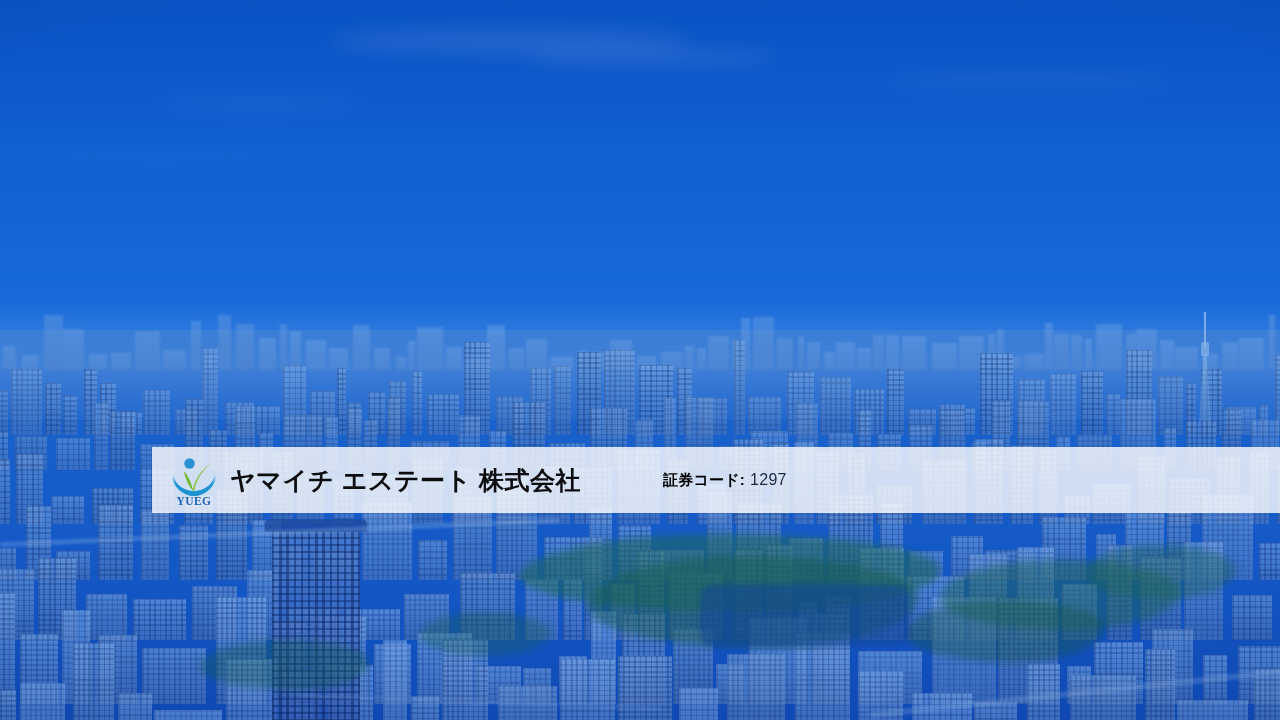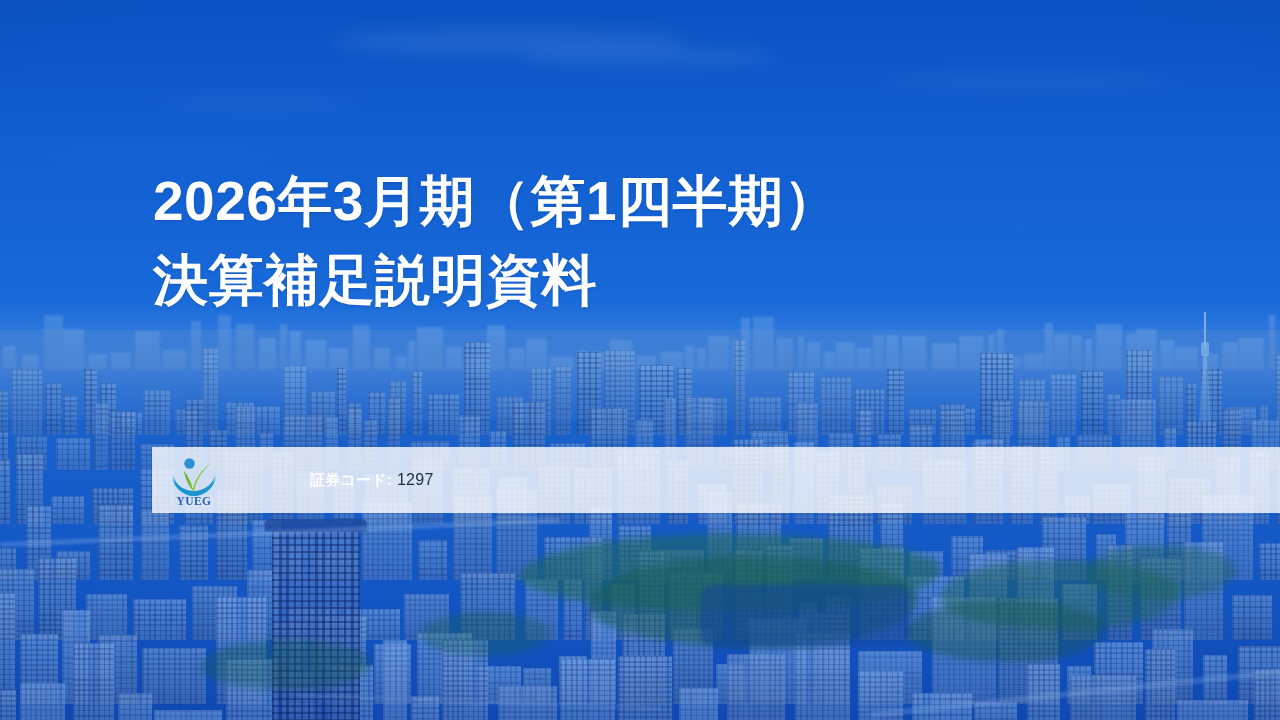--- a/index.html
+++ b/index.html
@@ -154,21 +154,21 @@
   .code-wrap {
     margin-left: 82px;
     white-space: nowrap;
     display: flex;
     align-items: baseline;
     line-height: 1;
   }
   .code-label {
     font-size: 15px;
     font-weight: 700;
-    color: #ffffff;
+    color: #000000;
     letter-spacing: 0.2px;
   }
   .code-value {
     font-size: 16px;
     font-weight: 400;
     color: #1b2b46;
     margin-left: 5px;
     letter-spacing: 0.3px;
   }
 </style>
@@ -1016,44 +1016,41 @@
     <div class="park" style="left:700px; top:585px; width:210px; height:62px; background:rgba(22,78,162,0.50); border-radius:14px; filter:blur(2px);"></div>
 
     <div class="road" style="left:0px; top:530px; width:560px; height:5px; transform:rotate(-2.5deg);"></div>
     <div class="road" style="left:870px; top:690px; width:420px; height:6px; transform:rotate(-6deg);"></div>
     <div class="road" style="left:300px; top:700px; width:360px; height:4px; transform:rotate(2deg); opacity:.6;"></div>
 
     <div class="duotone"></div>
     <div class="vignette"></div>
   </div>
 
-  <div class="title-block">
-    <div class="title-line">2026年3月期（第1四半期）</div>
-    <div class="title-line">決算補足説明資料</div>
-  </div>
 
   <div class="band">
 
     <div class="logo-wrap">
       <svg class="logo-svg" width="56" height="56" viewBox="0 0 56 56" aria-hidden="true">
 
         <path d="M6 22 A22 22 0 0 0 50 22 A22 17 0 0 1 6 22 Z" fill="#1b9ad6" opacity="0.95"></path>
         <path d="M7 20 C7 36 20 44 28 44 C36 44 49 36 49 20
                  C49 31 39 39 28 39 C17 39 7 31 7 20 Z" fill="#1e93d2"></path>
 
         <path d="M20 20 C21 28 24 33 27 37 C29 27 36 17 45 11
                  C35 20 30 29 28 40 C24 34 21 27 20 20 Z" fill="#8cc63f"></path>
         <path d="M18 19 C19 27 23 34 27 39 C25 29 22 24 18 19 Z" fill="#6fb92e"></path>
 
         <circle cx="23.5" cy="11.5" r="5.2" fill="#2b8fd4"></circle>
 
         <text x="28" y="53" text-anchor="middle" font-family="'Liberation Serif', 'DejaVu Serif', serif" font-size="11.5" font-weight="700" fill="#1f62b8" letter-spacing="0.4">YUEG</text>
       </svg>
     </div>
 
+    <div class="company-name">ヤマイチ エステート 株式会社</div>
 
     <div class="code-wrap">
       <span class="code-label">証券コード:</span>
       <span class="code-value">1297</span>
     </div>
   </div>
 
 </div>
 
 </body></html>

